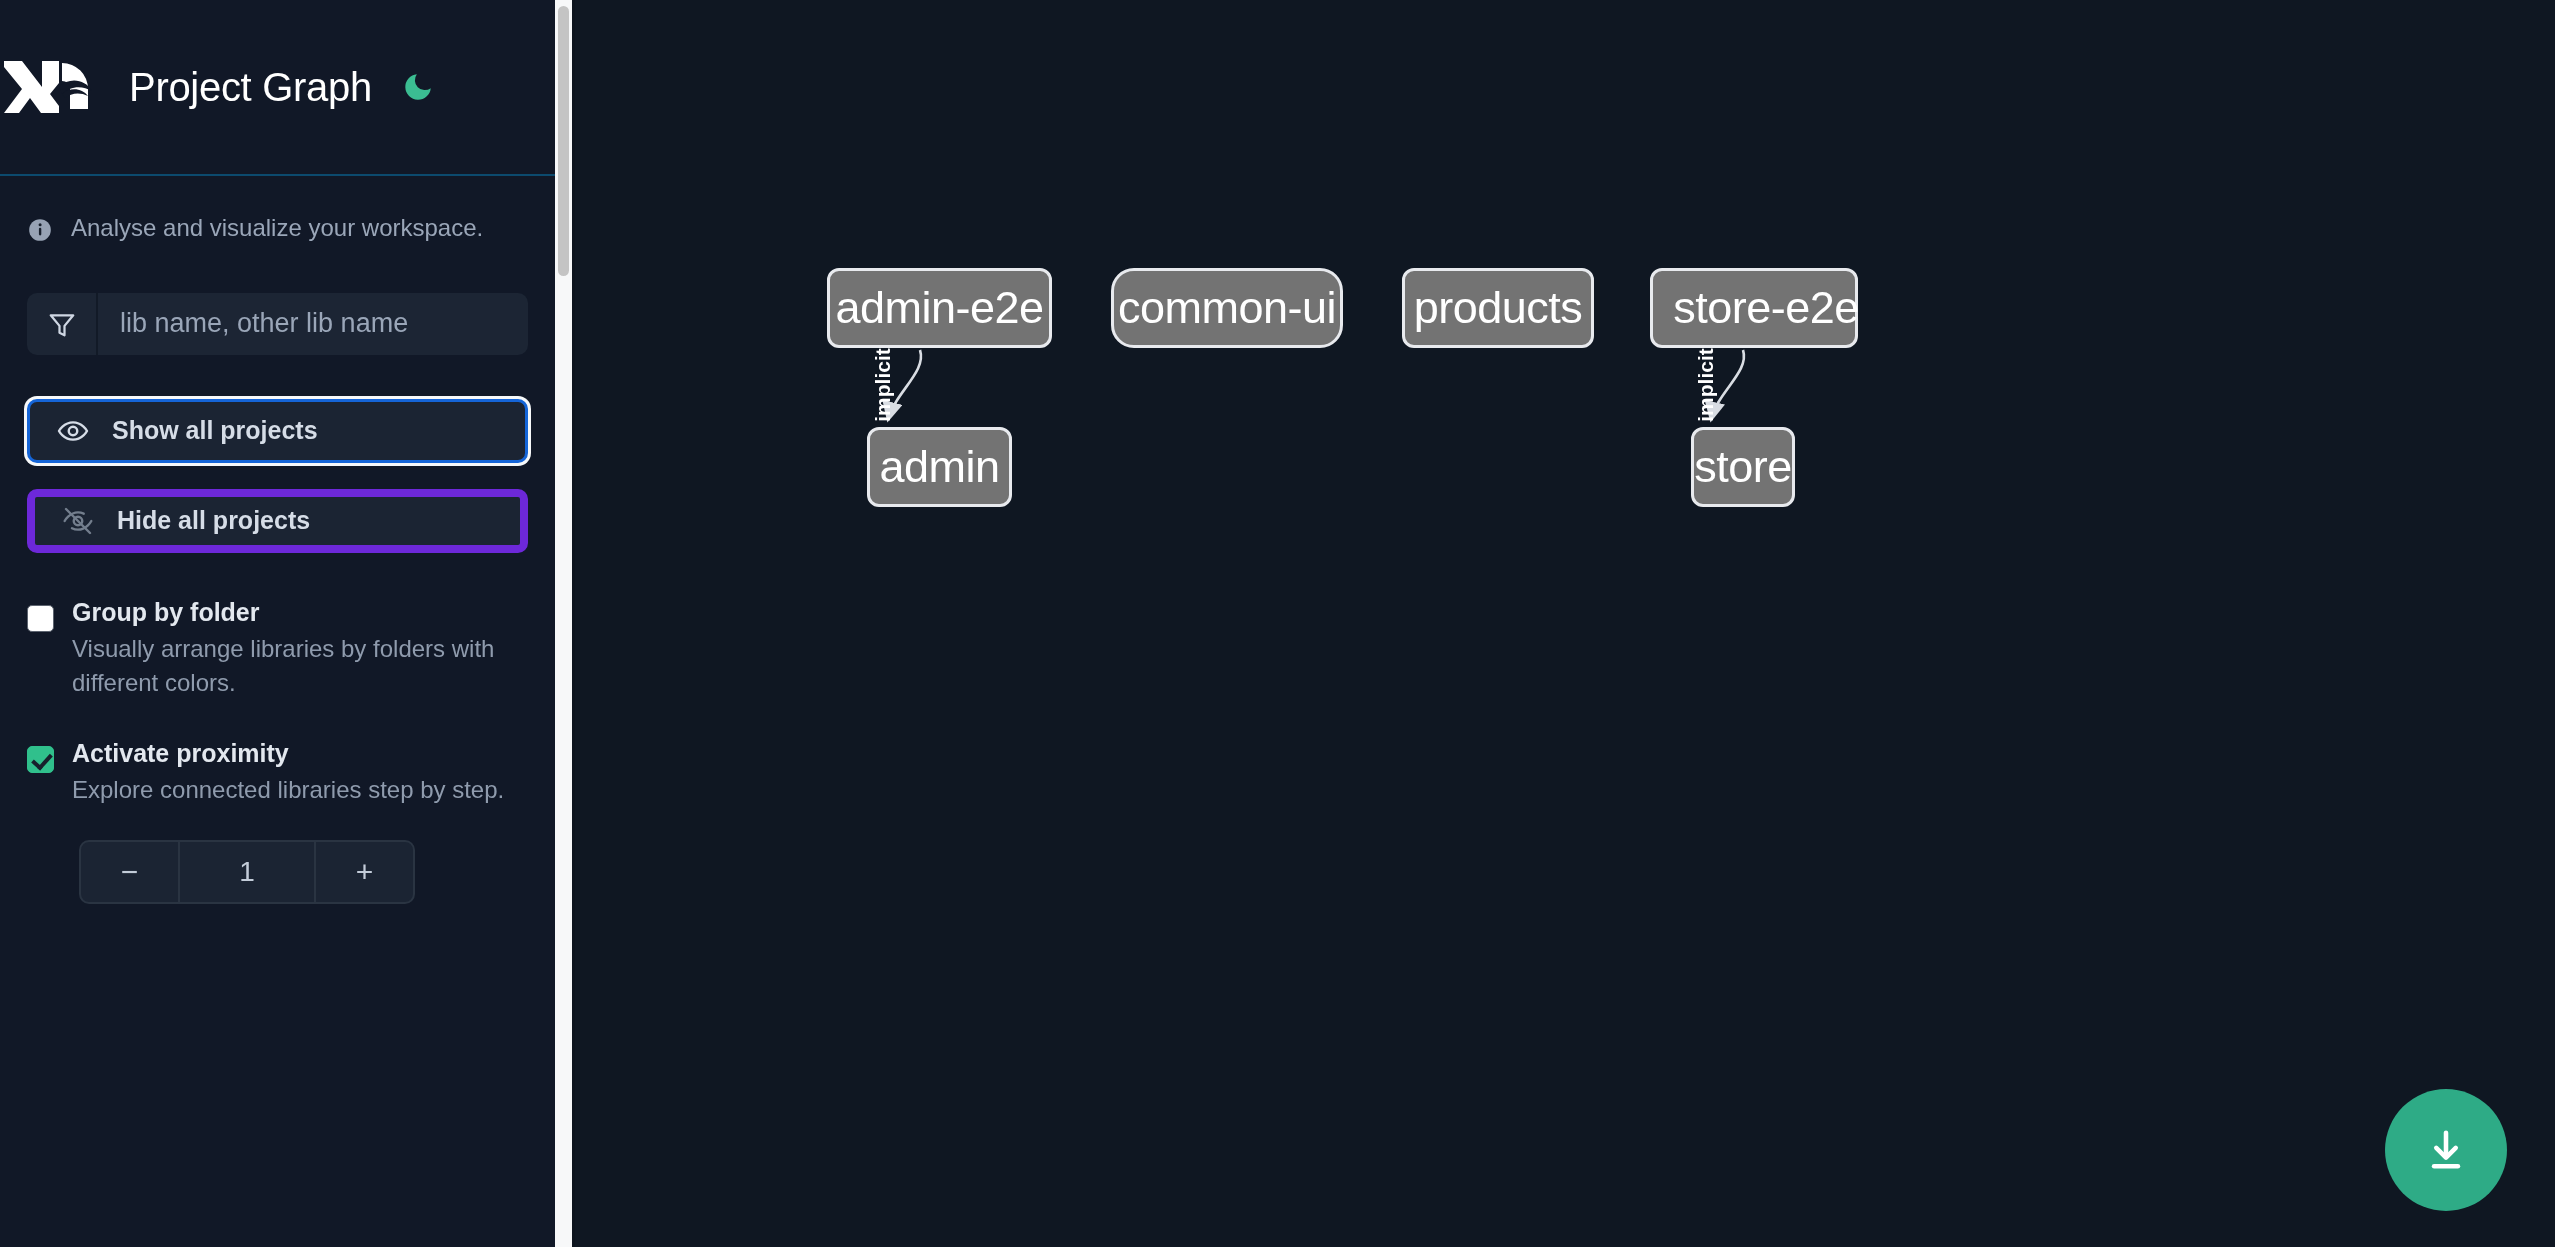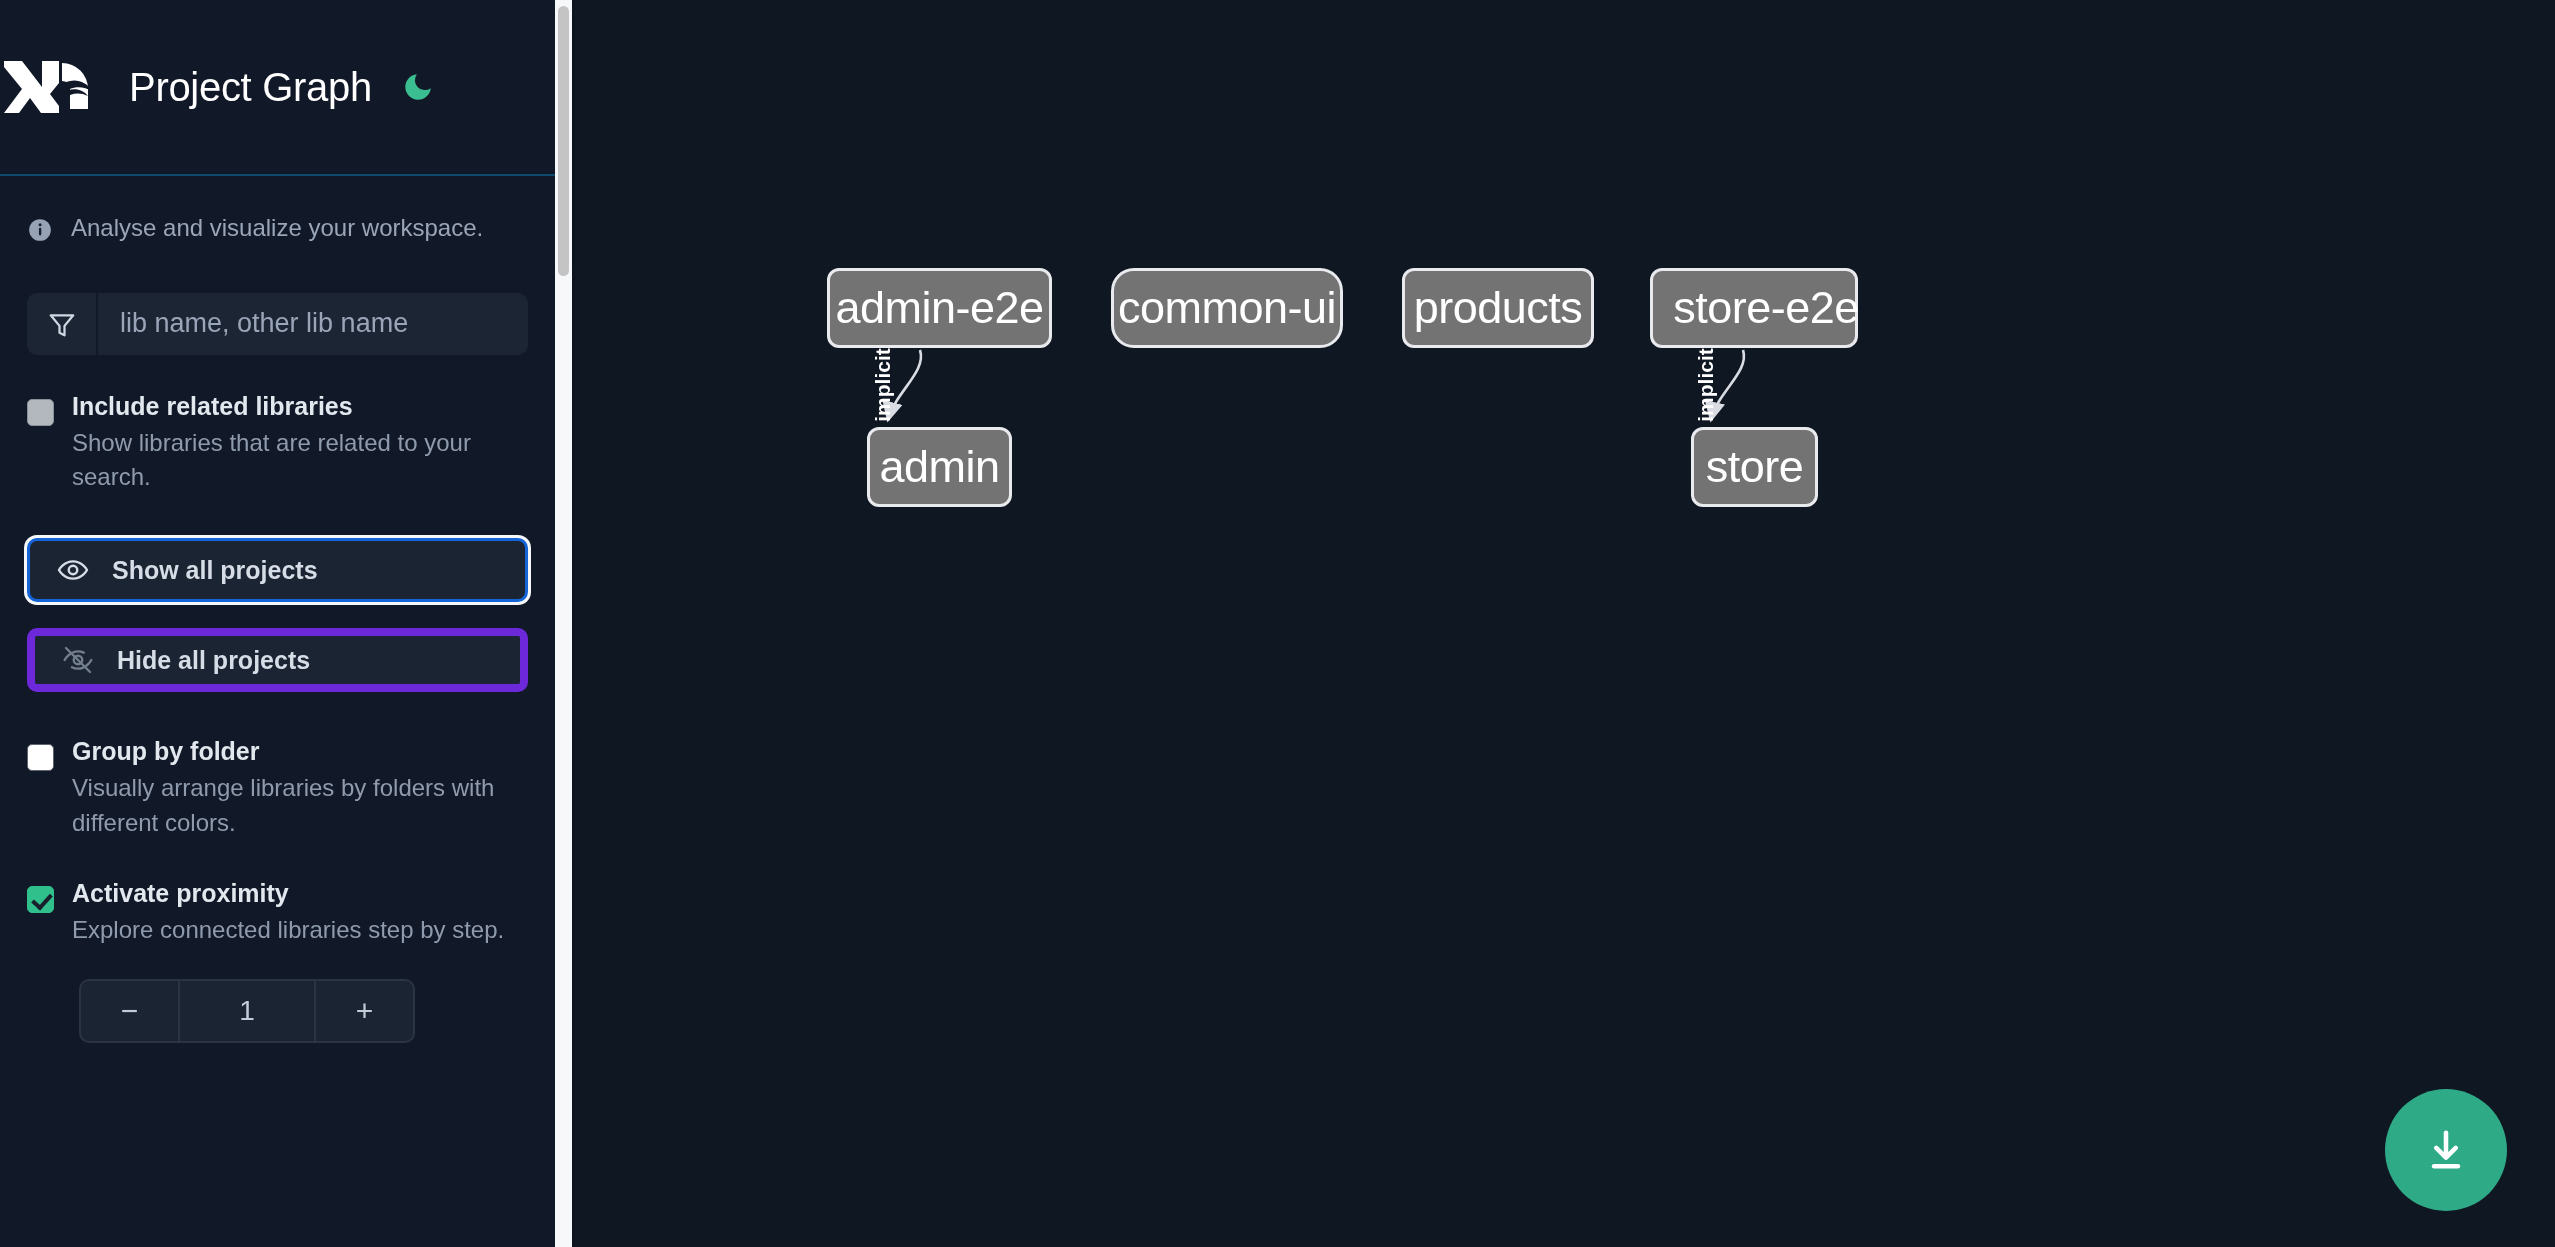--- a/index.html
+++ b/index.html
@@ -332,27 +332,20 @@
 
       <div class="filter-row">
         <div class="filter-icon-box">
           <svg width="30" height="30" viewBox="0 0 24 24" fill="none" stroke="#cfd7e3" stroke-width="1.8" stroke-linecap="round" stroke-linejoin="round">
             <polygon points="21,5 3,5 10,13.5 10,19 14,21 14,13.5"></polygon>
           </svg>
         </div>
         <input class="filter-input" type="text" placeholder="lib name, other lib name" style="">
       </div>
 
-      <div class="option">
-        <span class="cb disabled"></span>
-        <div class="option-text">
-          <div class="option-label">Include related libraries</div>
-          <div class="option-desc">Show libraries that are related to your search.</div>
-        </div>
-      </div>
 
       <div class="btn btn-show">
         <span class="btn-icon">
           <svg width="32" height="32" viewBox="0 0 24 24" fill="none" stroke="#d6dde7" stroke-width="1.8" stroke-linecap="round" stroke-linejoin="round">
             <path d="M1.5 12S5 5.5 12 5.5 22.5 12 22.5 12 19 18.5 12 18.5 1.5 12 1.5 12z"></path>
             <circle cx="12" cy="12" r="3.2"></circle>
           </svg>
         </span>
         <span>Show all projects</span>
       </div>
@@ -411,21 +404,21 @@
 
       <path d="M1168,350 C1175,372 1142,392 1136,420" fill="none" stroke="#d9dde3" stroke-width="2.6" marker-end="url(#arrow)"></path>
       <text class="edge-label" x="1138" y="385" fill="#ffffff" font-size="21" font-weight="bold" font-family="Liberation Sans, sans-serif" text-anchor="middle" transform="rotate(-90 1138 385)">implicit</text>
     </svg>
 
     <div class="node" style="left:252px; top:268px; width:225px; height:80px;">admin-e2e</div>
     <div class="node" style="left:536px; top:268px; width:232px; height:80px;border-radius:23px;">common-ui</div>
     <div class="node" style="left:827px; top:268px; width:192px; height:80px;">products</div>
     <div class="node" style="left:1075px; top:268px; width:208px; height:80px;padding-left:24px;">store-e2e</div>
     <div class="node" style="left:292px; top:427px; width:145px; height:80px;">admin</div>
-    <div class="node" style="left:1116px; top:427px; width:127px; height:80px;">store</div>
+    <div class="node" style="left:1116px; top:427px; width:104px; height:80px;">store</div>
 
     <div class="fab">
       <svg width="52" height="52" viewBox="0 0 24 24" fill="none" stroke="#ffffff" stroke-width="2.1" stroke-linecap="round" stroke-linejoin="round">
         <line x1="12" y1="4" x2="12" y2="15"></line>
         <polyline points="7.5,11 12,15.5 16.5,11"></polyline>
         <line x1="6.5" y1="19.5" x2="17.5" y2="19.5"></line>
       </svg>
     </div>
 
   </main>

